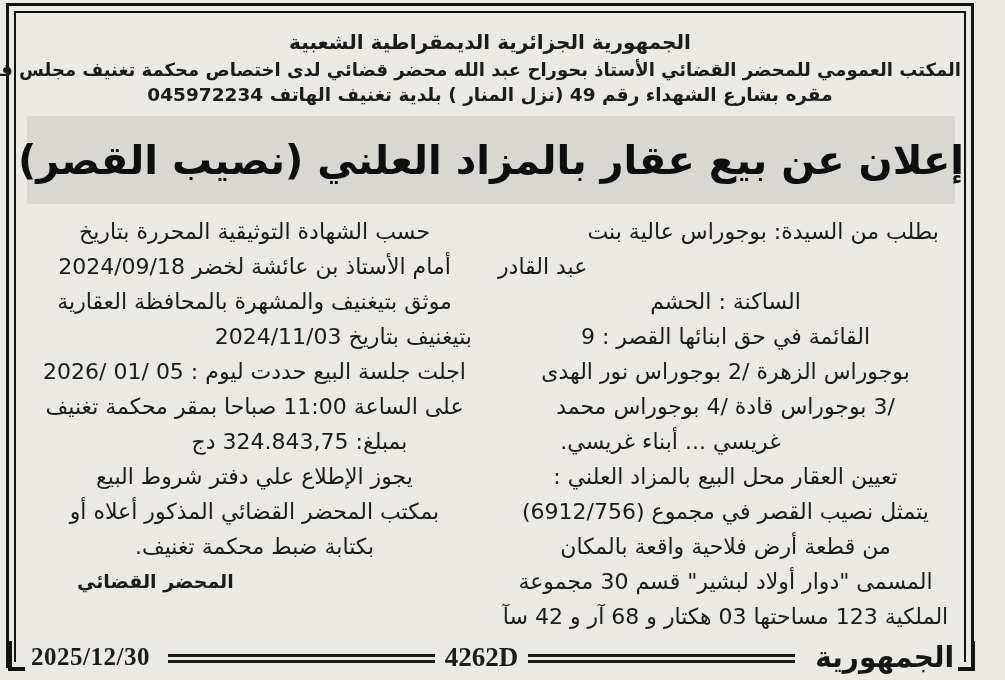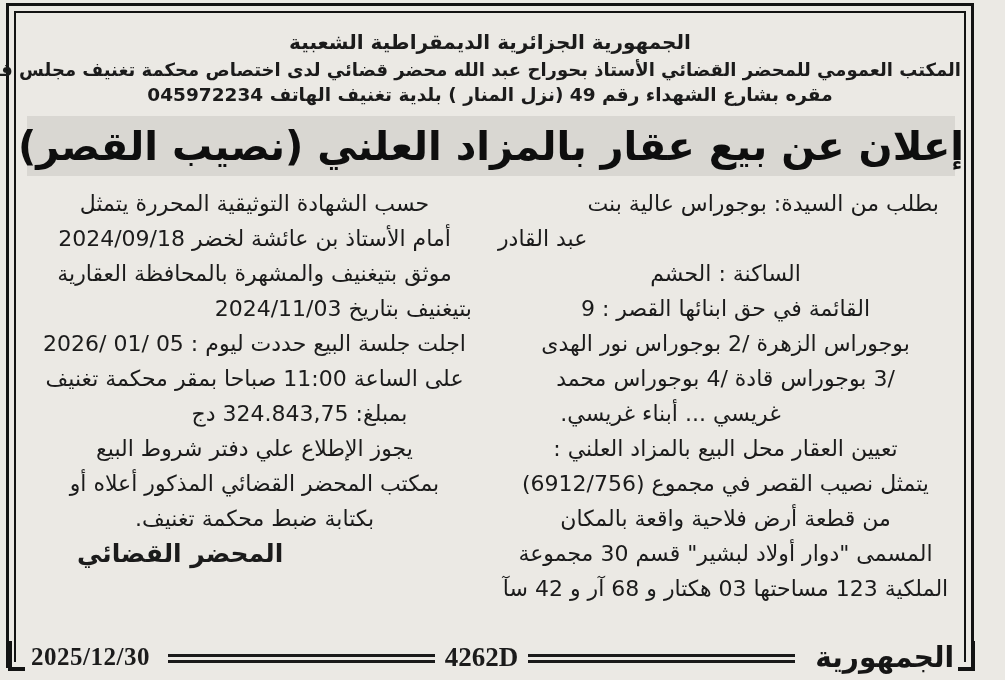--- a/index.html
+++ b/index.html
@@ -18,34 +18,34 @@
     border:2px solid #131313; border-bottom:none;
   }
   .content {
     position:absolute; left:19px; top:12px; right:44px;
     direction:rtl; text-align:center;
   }
   .header-line1 { font-size:20px; font-weight:bold; margin-top:18px; white-space:nowrap; }
   .header-line2 { font-size:18px; font-weight:bold; margin-top:5px; white-space:nowrap; }
   .header-line3 { font-size:18.5px; font-weight:bold; margin-top:4px; white-space:nowrap; }
   .title-band {
-    margin:11px 6px 0 8px; background:#d9d7d2; height:60px;
+    margin:11px 6px 0 8px; background:#d9d7d2; height:88px;
     display:flex; align-items:center; justify-content:center;
   }
   .title-text { font-size:40px; font-weight:bold; white-space:nowrap; letter-spacing:-1px; color:#0e0e0e; }
   .columns { display:flex; direction:rtl; margin-top:10px; }
   .col { width:50%; font-size:22px; }
   .line { line-height:35px; text-align:center; white-space:nowrap; }
   .ln-right   { text-align:right; }
   .ln-ind     { padding-right:22px; }
   .ln-left    { text-align:left; padding-left:8px; }
   .ln-rightpad{ text-align:right; padding-right:18px; }
   .ln-shiftl  { padding-right:110px; }
   .ln-shiftr  { padding-left:90px; }
-  .ln-signature { text-align:left; padding-left:58px; font-weight:bold; font-size:25px; }
+  .ln-signature { text-align:left; padding-left:58px; font-weight:bold; font-size:19px; }
   .footer {
     position:absolute; left:8px; right:30px; bottom:6px; height:34px;
     display:flex; align-items:center; direction:ltr;
   }
   .corner-l { width:13px; height:26px; border-left:4px solid #131313; border-bottom:4px solid #131313; margin-bottom:2px; }
   .corner-r { width:13px; height:26px; border-right:4px solid #131313; border-bottom:4px solid #131313; margin-bottom:2px; }
   .f-date { font-family:"Liberation Serif", serif; font-weight:bold; font-size:25px; margin:0 8px 0 6px; letter-spacing:0.5px; }
   .rule { flex:1; height:9px; border-top:3px solid #1a1a1a; border-bottom:3px solid #1a1a1a; box-sizing:border-box; margin:3px 10px 0; }
   .f-ref { font-family:"Liberation Serif", serif; font-weight:bold; font-size:27px; }
   .f-logo { font-weight:bold; font-size:28px; margin:0 4px 0 10px; color:#161616; transform:scaleY(1.05); }
@@ -75,21 +75,21 @@
           <div class="line">بوجوراس الزهرة /2 بوجوراس نور الهدى</div>
           <div class="line">/3 بوجوراس قادة /4 بوجوراس محمد</div>
           <div class="line ln-shiftl">غريسي ... أبناء غريسي.</div>
           <div class="line">تعيين العقار محل البيع بالمزاد العلني :</div>
           <div class="line">يتمثل نصيب القصر في مجموع (6912/756)</div>
           <div class="line">من قطعة أرض فلاحية واقعة بالمكان</div>
           <div class="line">المسمى "دوار أولاد لبشير" قسم 30 مجموعة</div>
           <div class="line">الملكية 123 مساحتها 03 هكتار و 68 آر و 42 سآ</div>
         </div>
       <div class="col" id="col-left">
-          <div class="line">حسب الشهادة التوثيقية المحررة يتمثل</div>
+          <div class="line">حسب الشهادة التوثيقية المحررة بتاريخ</div>
           <div class="line">أمام الأستاذ بن عائشة لخضر 2024/09/18</div>
           <div class="line">موثق بتيغنيف والمشهرة بالمحافظة العقارية</div>
           <div class="line ln-rightpad">بتيغنيف بتاريخ 2024/11/03</div>
           <div class="line">اجلت جلسة البيع حددت ليوم : 05 /01 /2026</div>
           <div class="line">على الساعة 11:00 صباحا بمقر محكمة تغنيف</div>
           <div class="line ln-shiftr">بمبلغ: 324.843,75 دج</div>
           <div class="line">يجوز الإطلاع علي دفتر شروط البيع</div>
           <div class="line">بمكتب المحضر القضائي المذكور أعلاه أو</div>
           <div class="line">بكتابة ضبط محكمة تغنيف.</div>
           <div class="line ln-signature">المحضر القضائي</div>

